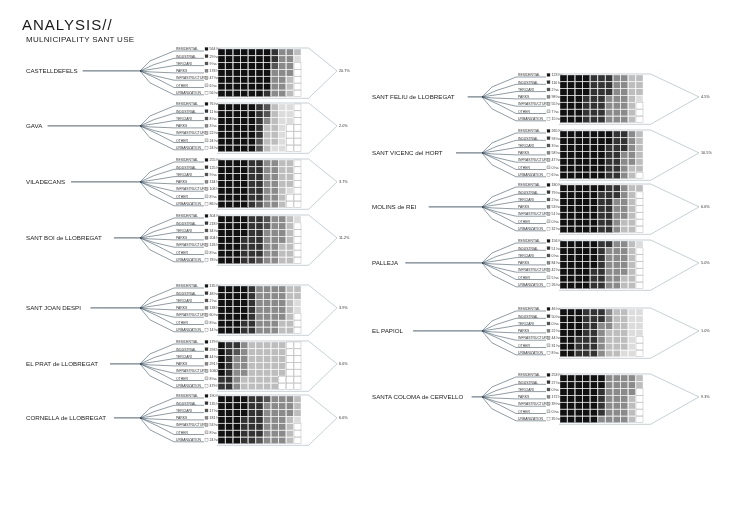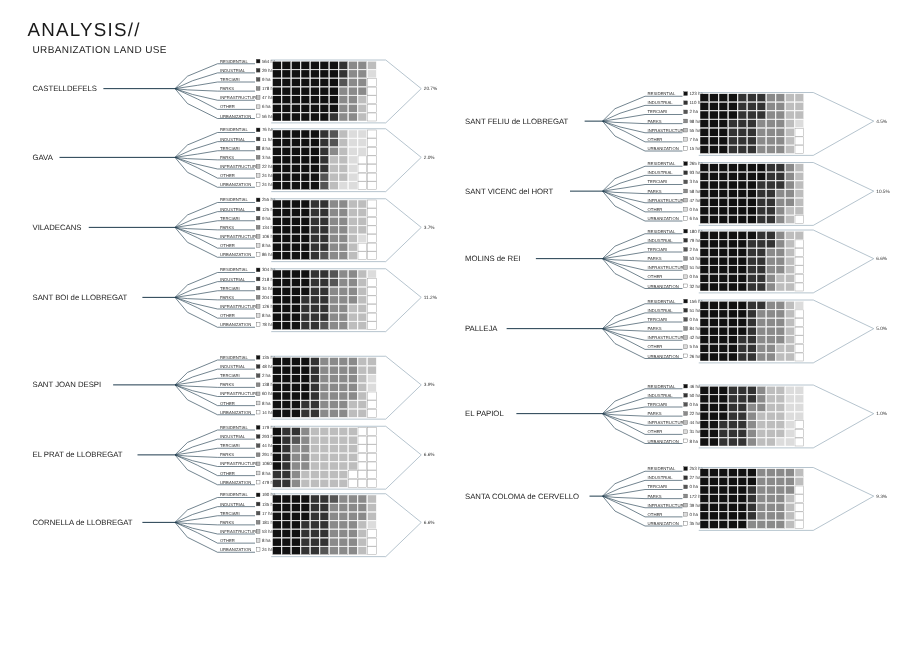--- a/index.html
+++ b/index.html
@@ -10,21 +10,21 @@
   #diagram { position:absolute; left:0; top:0; }
   .name { font-size:6.2px; fill:#222; font-family:"Liberation Sans", sans-serif; }
   .cat { font-size:3.4px; fill:#333; font-family:"Liberation Sans", sans-serif; }
   .val { font-size:3.6px; fill:#333; font-family:"Liberation Sans", sans-serif; }
   .pct { font-size:3.8px; fill:#333; font-family:"Liberation Sans", sans-serif; }
 </style>
 </head>
 <body>
 
 <div class="title">ANALYSIS//</div>
-<div class="subtitle">URBANIZATION LAND USE</div>
+<div class="subtitle">MULNICIPALITY SANT USE</div>
 
 <svg id="diagram" width="730" height="516" viewBox="0 0 730 516" xmlns="http://www.w3.org/2000/svg">
     <g>
       <text x="26" y="72.9" class="name">CASTELLDEFELS</text>
       <line x1="82.69999999999999" y1="70.9" x2="140" y2="70.9" stroke="#1f3b4d" stroke-width="0.8"></line>
       <polyline points="140,70.9 150,60.95 174,51 204,51" fill="none" stroke="#1f3b4d" stroke-width="0.5"></polyline>
       <text x="176" y="50.2" class="cat">RESIDENTIAL</text>
       <rect x="205" y="47.4" width="3" height="3" fill="#111111" stroke="#555" stroke-width="0.3"></rect>
       <text x="209.5" y="50.2" class="val">564 ha</text>
       <polyline points="140,70.9 154,64.6 174,58.3 204,58.3" fill="none" stroke="#1f3b4d" stroke-width="0.5"></polyline>

